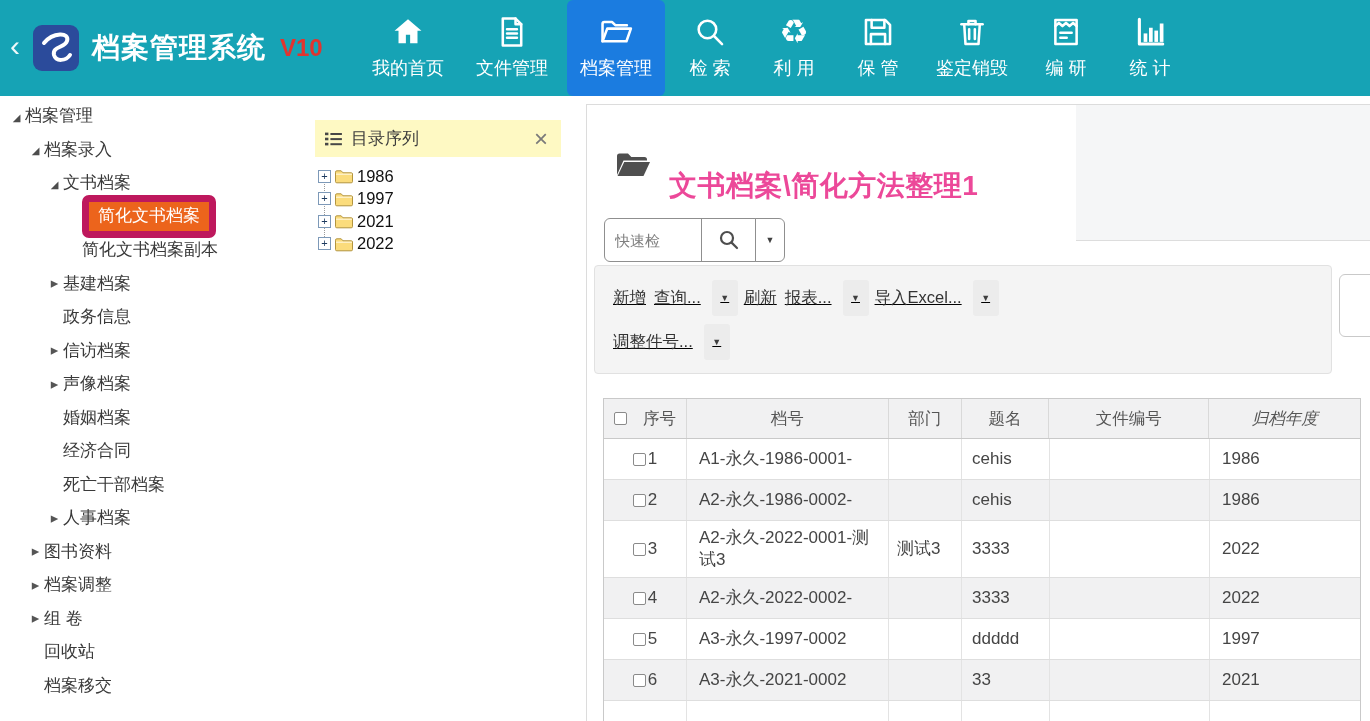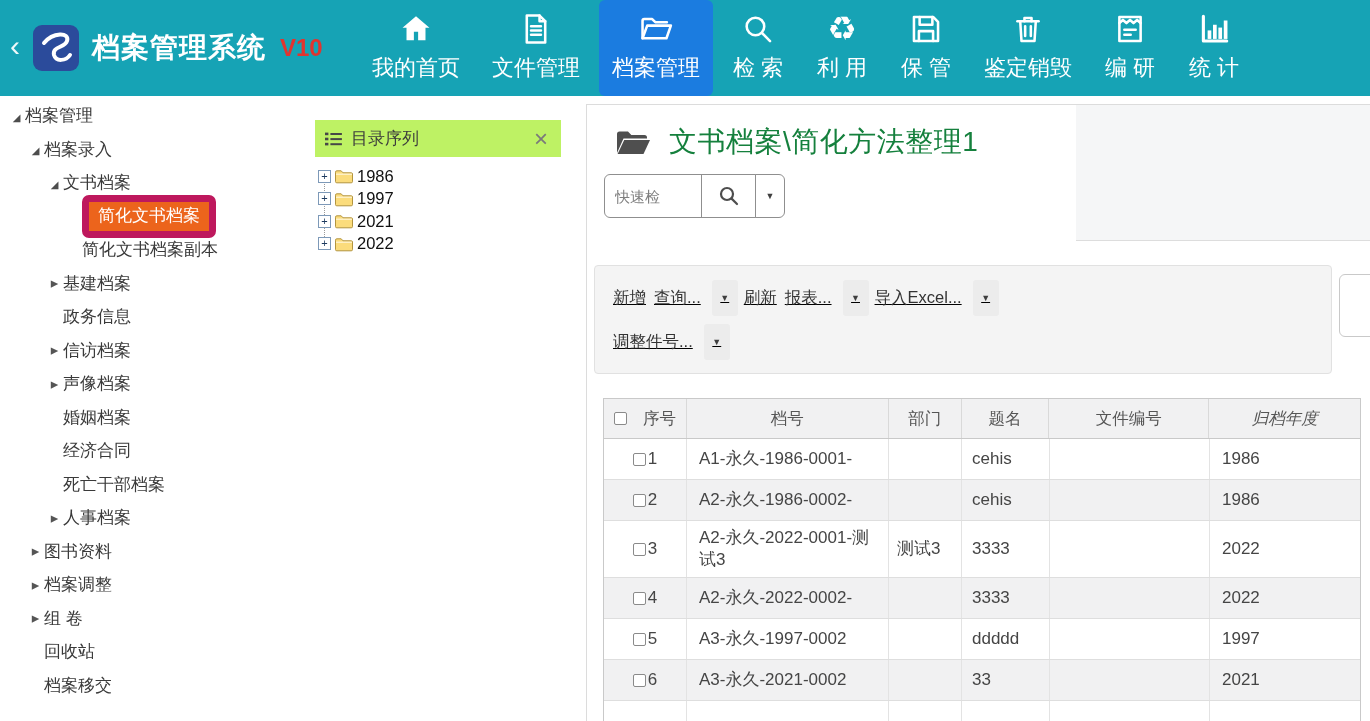--- a/index.html
+++ b/index.html
@@ -15,57 +15,57 @@
   .app-title{ color:#fff; font-size:28px; font-weight:bold; letter-spacing:1px; }
   .app-ver{ color:var(--version_red,#E2342F); font-size:24px; font-weight:bold; margin-left:1px; }
   .nav-items{ display:flex; align-items:stretch; }
   .nav-item{ display:flex; flex-direction:column; align-items:center; justify-content:center;
     gap:7px; padding:8px 13px 12px; margin:0 3px; color:#fff; cursor:pointer; min-width:78px; }
   .nav-item.active{ background:var(--active_blue,#1B7CE0); border-radius:6px; }
   .nav-ico{ width:36px; height:36px; display:flex; align-items:flex-end; justify-content:center; }
   .nav-ico svg{ width:34px; height:34px; stroke:#fff; fill:none; stroke-width:1.8;
     stroke-linecap:round; stroke-linejoin:round; }
   .uni-ico{ font-size:33px; line-height:34px; color:#fff; }
-  .nav-lbl{ font-size:22px; white-space:nowrap; }
+  .nav-lbl{ font-size:18px; white-space:nowrap; }
 
   
   .content{ display:flex; height:625px; position:relative; }
   .left{ width:586px; flex:none; position:relative; background:#fff; padding-top:3px; }
 
   
   .tree-row{ height:33.5px; display:flex; align-items:center; cursor:pointer;
     padding-left:calc(8px + var(--lv,0) * 19px); }
   .arrow{ width:17px; flex:none; text-align:center; }
   .tree-row.expanded .arrow::before{ content:"◢"; font-size:10px; color:#4d4d4d; }
   .tree-row.collapsed .arrow::before{ content:"▸"; font-size:15px; color:#555; }
   .tree-row .lbl{ font-size:17px; color:#3a3a3a; white-space:nowrap; }
   .tree-row.selected .lbl{ background:var(--selected_orange,#EC641C); border:7px solid #be185d;
     color:#fff; padding:2px 9px 4px; border-radius:7px; }
 
   
   .catalog{ position:absolute; left:315px; top:24px; width:246px; background:#fff; }
-  .cat-head{ height:37px; background:#bef264; display:flex; align-items:center; padding:0 9px; }
+  .cat-head{ height:37px; background:#fef9c3; display:flex; align-items:center; padding:0 9px; }
   .cat-title{ font-size:17px; color:#3c3c3c; margin-left:8px; flex:1; }
   .cat-close{ font-size:24px; color:#7a7a7a; cursor:pointer; padding:0 4px; line-height:1; }
   .cat-body{ position:relative; padding:8px 0 0 3px; }
   .cat-line{ position:absolute; left:9px; top:14px; height:72px; border-left:1px dotted #9a9a9a; }
   .cat-row{ height:22.5px; display:flex; align-items:center; cursor:pointer; position:relative; }
   .plusbox{ width:13px; height:13px; border:1px solid #7d99b8; background:#fff; flex:none;
     font-size:11px; line-height:10px; text-align:center; color:#1d3a5f; margin-right:3px; z-index:1; }
   .plusbox::before{ content:"+"; }
   .cat-folder{ margin-right:3px; flex:none; display:flex; }
   .cat-row .lbl{ font-size:16.5px; color:#101010; }
 
   
   .main{ flex:1; margin-top:8px; border-top:1px solid #dcdcdc; border-left:1px solid #dcdcdc;
     position:relative; background:#fff; overflow:hidden; }
   .right-empty{ position:absolute; right:0; top:0; width:294px; height:136px;
     background:#f5f6f7; border-bottom:1px solid #ddd; }
   .title-row{ display:flex; align-items:center; gap:17px; padding:18px 0 0 28px; position:relative; }
-  .page-title{ font-size:28px; color:#15803d; letter-spacing:0.5px; font-weight:normal; }
+  .page-title{ font-size:28px; color:#ec4899; letter-spacing:0.5px; font-weight:bold;margin-top:44px; }
   .search-row{ display:inline-flex; margin:13px 0 0 17px; position:relative; }
   .search-row > *{ border:1px solid #8f8f8f; height:44px; background:#fff; margin-left:-1px; }
   .search-input{ width:98px; border-radius:6px 0 0 6px; padding:0 10px; font-size:15px;
     color:#333; outline:none; margin-left:0; }
   .search-input::placeholder{ color:#808080; }
   .search-btn{ width:55px; display:flex; align-items:center; justify-content:center; cursor:pointer; }
   .search-dd{ width:30px; border-radius:0 6px 6px 0; display:flex; align-items:center;
     justify-content:center; cursor:pointer; }
   .caret::before{ content:"▼"; font-size:9px; color:#3f3f3f; }
 

